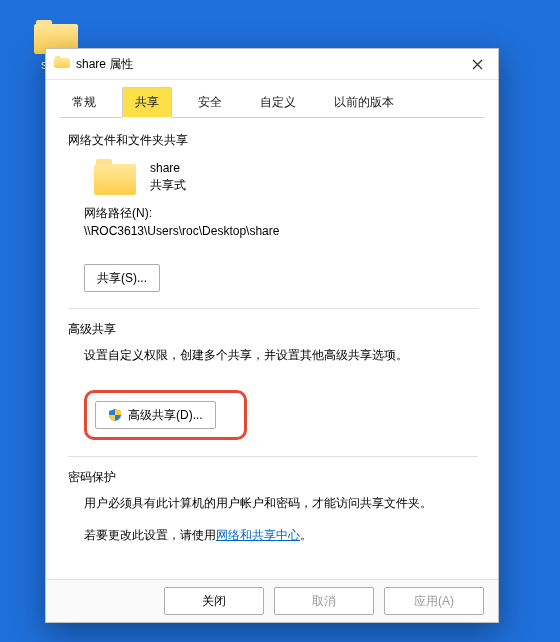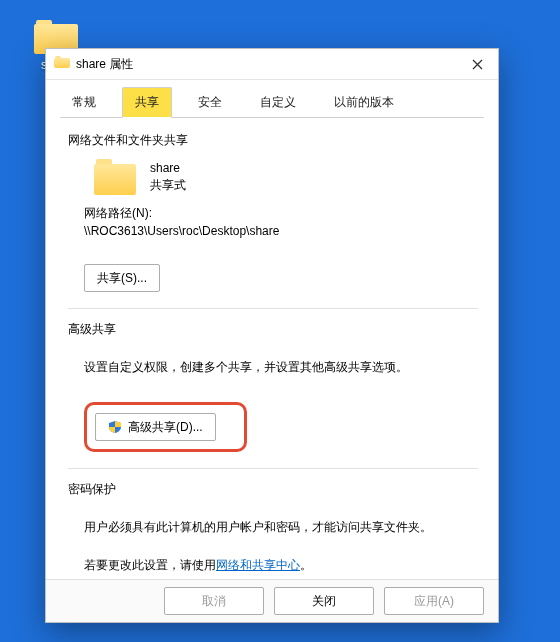--- a/index.html
+++ b/index.html
@@ -29,21 +29,21 @@
   .big-folder{width:42px;height:36px;}
   .big-folder .folder-ico{width:42px;height:36px;}
   .big-folder .tab{width:16px;height:6px;}
   .big-folder .body{top:5px;}
   .folder-text div{line-height:17px;}
   .pathlabel{margin-top:6px;}
   .pathval{margin:2px 0 26px;}
   .btn{display:inline-flex;align-items:center;justify-content:center;height:26px;padding:0 12px;border:1px solid #adadad;background:#fff;font-size:12px;cursor:pointer;border-radius:2px;}
   .btn .shield{width:14px;height:14px;margin-right:6px;}
   .rule{height:1px;background:#e0e0e0;margin:16px 0 12px -6px;}
-  .desc{margin:20px 0 14px;line-height:18px;}
+  .desc{margin:8px 0 14px;line-height:18px;}
   .highlight-box{display:inline-block;border:3px solid #e24a33;border-radius:10px;padding:8px 28px 8px 8px;margin-top:12px;}
   .linklike{color:#0066cc;text-decoration:underline;cursor:pointer;}
   .footer{height:42px;border-top:1px solid #e0e0e0;display:flex;align-items:center;justify-content:flex-end;gap:10px;padding:0 14px;background:#fafafa;}
   .footer .btn{min-width:74px;justify-content:center;}
   .footer .btn.disabled{color:#9a9a9a;cursor:default;}
   .shield svg{display:block;}
 </style>
 </head>
 <body>
 
@@ -129,24 +129,24 @@
       <div class="section-title">密码保护</div>
       <div class="indent">
         <div class="desc">用户必须具有此计算机的用户帐户和密码，才能访问共享文件夹。</div>
         <div class="desc">
           <span>若要更改此设置，请使用</span><span class="linklike">网络和共享中心</span><span>。</span>
         </div>
       </div>
     </div>
 
     <div class="footer">
+      <div class="btn">
+          <span>关闭</span>
+        </div>
       <div class="btn disabled">
           <span>取消</span>
-        </div>
-      <div class="btn">
-          <span>关闭</span>
         </div>
       <div class="btn disabled">
           <span>应用(A)</span>
         </div>
     </div>
   </div>
 </div>
 
 </body></html>

